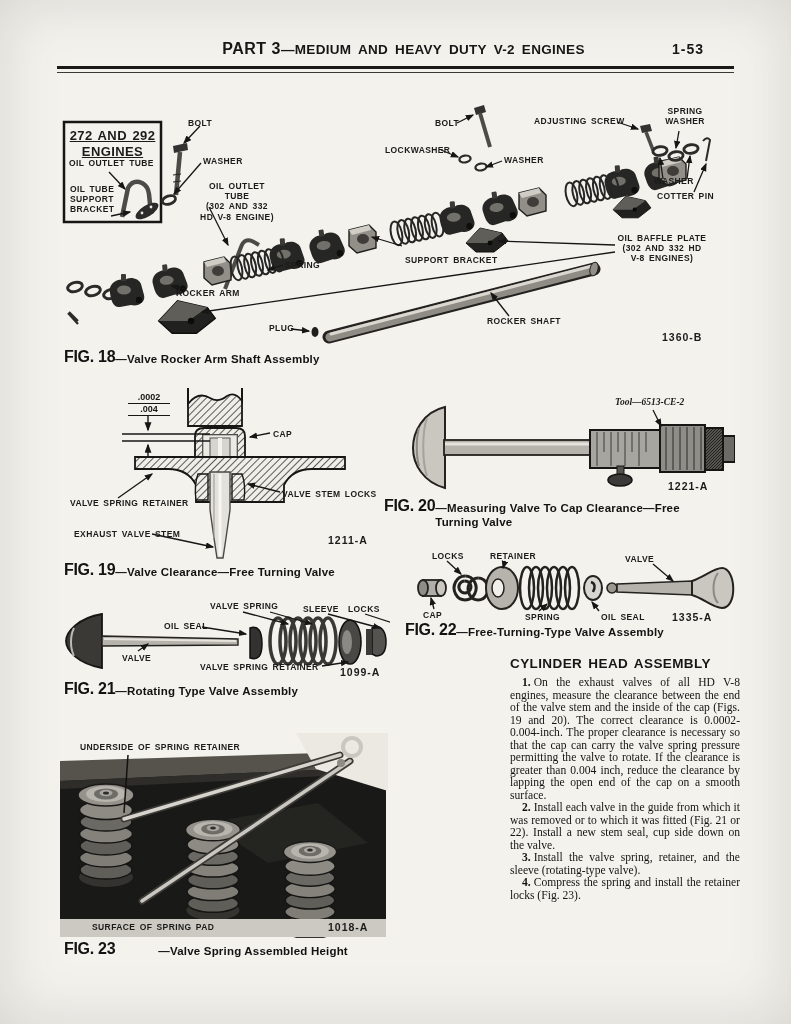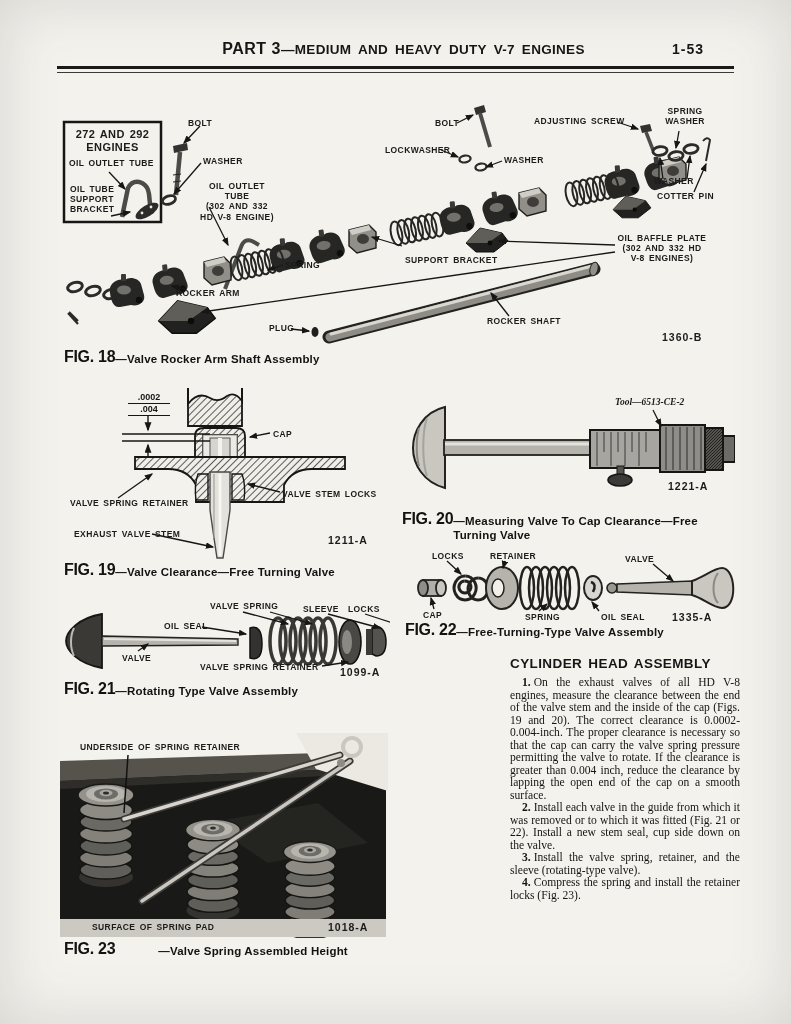--- a/index.html
+++ b/index.html
@@ -93,21 +93,21 @@
         <ellipse cx="0" cy="-1" rx="20" ry="8" fill="#b7b5ae"></ellipse>
         <ellipse cx="0" cy="-1" rx="12" ry="5.5" fill="#6e6c66"></ellipse>
         <ellipse cx="0" cy="-2" rx="6.5" ry="3.2" fill="#a8a6a0"></ellipse>
         <ellipse cx="0" cy="-2" rx="3" ry="1.6" fill="#2e2d2a"></ellipse>
       </g>
     </defs>
   </svg>
 
   <div class="hdr">
     <span class="hpart">PART 3</span>
-      <span class="htitle">—MEDIUM AND HEAVY DUTY V-7 ENGINES</span>
+      <span class="htitle">—MEDIUM AND HEAVY DUTY V-2 ENGINES</span>
   </div>
   <div class="pageno">1-53</div>
   <div class="rule1"></div>
   <div class="rule2"></div>
 
   <div class="fig" style="left:57px;top:95px;width:678px;height:265px;">
     <svg width="678" height="265" viewBox="0 0 678 265">
 
       <rect x="7" y="27" width="97" height="100" fill="none" stroke="#161615" stroke-width="2.5"></rect>
       <path d="M65,122 L71,93 Q76,84 85,88 Q91,91 92,99 L94,119" stroke="#4c4b48" stroke-width="4.5" fill="none"></path>
@@ -185,21 +185,21 @@
         <line x1="445" y1="66" x2="429" y2="72" marker-end="url(#m-ah)"></line>
         <line x1="226" y1="170" x2="211" y2="175" marker-end="url(#m-ah)"></line>
         <line x1="345" y1="151" x2="315" y2="142" marker-end="url(#m-ah)"></line>
         <line x1="558" y1="150" x2="442" y2="146" marker-end="url(#m-ah)"></line>
         <line x1="558" y1="157" x2="145" y2="217" marker-end="url(#m-ah)"></line>
         <line x1="128" y1="194" x2="115" y2="191" marker-end="url(#m-ah)"></line>
         <line x1="234" y1="234" x2="252" y2="236" marker-end="url(#m-ah)"></line>
         <line x1="452" y1="221" x2="434" y2="198" marker-end="url(#m-ah)"></line>
       </g>
     </svg>
-    <div class="lbl c" style="left:10px;top:33px;width:91px;font-size:11px;">272 AND 292
+    <div class="lbl c" style="left:10px;top:33px;width:91px;font-size:13px;text-decoration:underline;">272 AND 292
 ENGINES</div>
     <div class="lbl" style="left:12px;top:63px;">OIL OUTLET TUBE</div>
     <div class="lbl" style="left:13px;top:89px;">OIL TUBE
 SUPPORT
 BRACKET</div>
     <div class="lbl" style="left:131px;top:23px;">BOLT</div>
     <div class="lbl" style="left:146px;top:61px;">WASHER</div>
     <div class="lbl c" style="left:138px;top:86px;width:84px;">OIL OUTLET TUBE
 (302 AND 332
 HD V-8 ENGINE)</div>
@@ -296,21 +296,21 @@
       </g>
       <rect x="300" y="36" width="18" height="42" fill="url(#knurl)" stroke="#161615" stroke-width="2"></rect>
       <rect x="318" y="44" width="12" height="26" fill="#6d6b66" stroke="#161615" stroke-width="2"></rect>
       <rect x="212" y="74" width="7" height="9" fill="#55534f" stroke="#161615"></rect>
       <ellipse cx="215" cy="88" rx="12" ry="6" fill="#3b3a38" stroke="#161615" stroke-width="1.5"></ellipse>
       <line x1="248" y1="18" x2="256" y2="34" stroke="#161615" stroke-width="1.3" marker-end="url(#m-ah)"></line>
     </svg>
     <div class="toollbl" style="left:210px;top:5px;">Tool—6513-CE-2</div>
     <div class="ref" style="left:263px;top:88px;">1221-A</div>
   </div>
-  <div class="cap" style="left:402px;top:498px;margin-top:13px;">
+  <div class="cap" style="left:384px;top:498px;">
     <span class="fno">FIG. 20</span>
     <span class="ctext" style="width:252px;">—Measuring Valve To Cap Clearance—Free Turning Valve</span>
   </div>
 
   <div class="fig" style="left:405px;top:548px;width:330px;height:78px;">
     <svg width="330" height="78" viewBox="0 0 330 78">
       <rect x="18" y="32" width="18" height="16" fill="#b0aea8" stroke="#23221f" stroke-width="1.8"></rect>
       <ellipse cx="18" cy="40" rx="5" ry="8" fill="#8f8d88" stroke="#23221f" stroke-width="1.8"></ellipse>
       <ellipse cx="36" cy="40" rx="5" ry="8" fill="#c9c7c0" stroke="#23221f" stroke-width="1.8"></ellipse>
       <path d="M60,28 a11,12 0 1,0 0.2,0 M60,33 a6,6 0 1,1 -0.2,0" fill="none" stroke="#23221f" stroke-width="3"></path>

